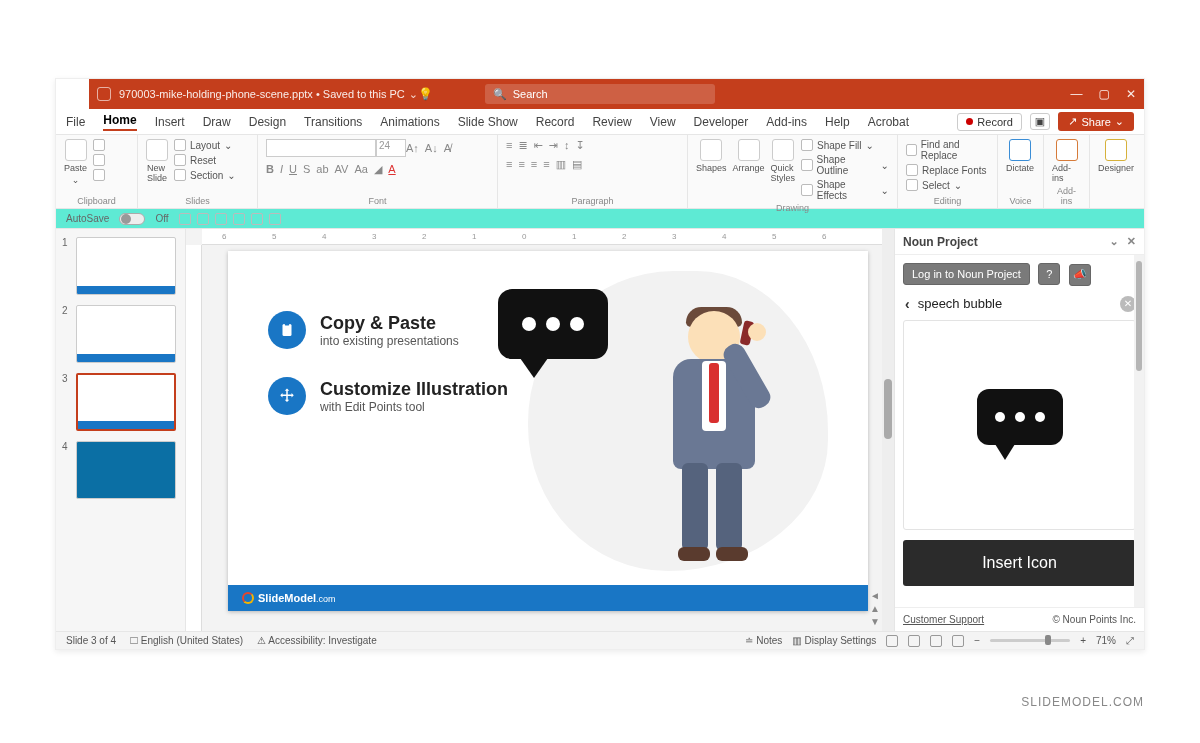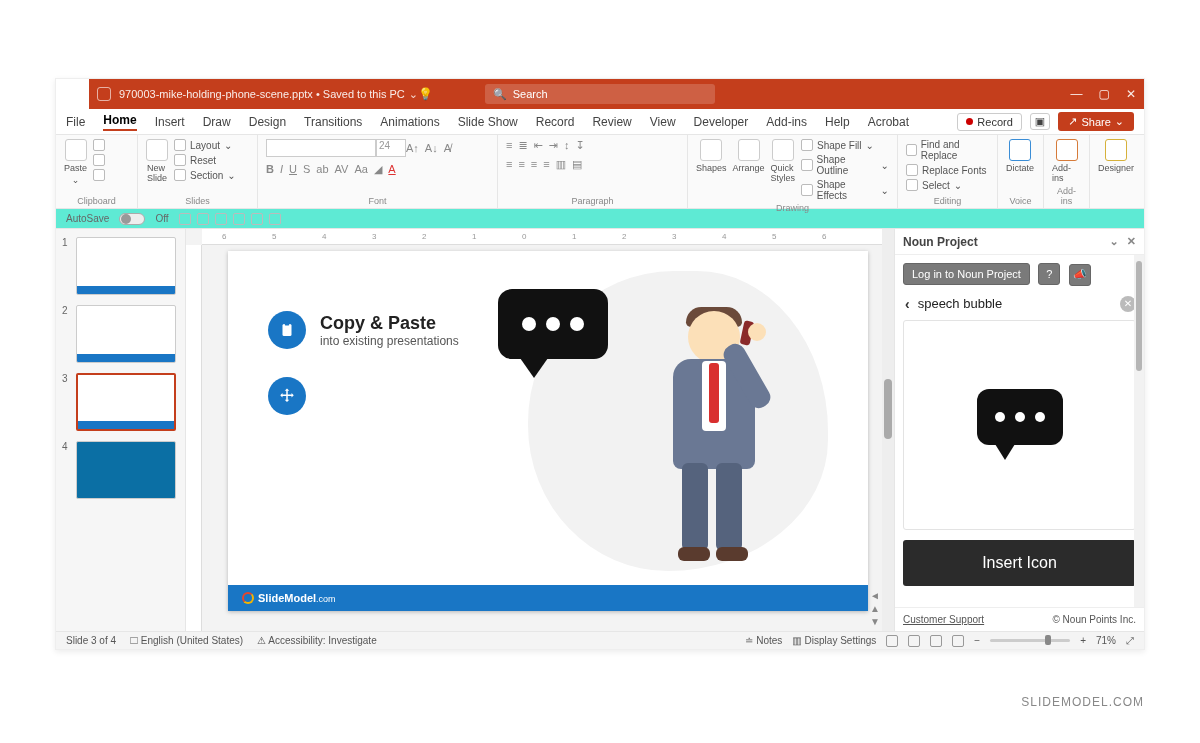--- a/index.html
+++ b/index.html
@@ -416,20 +416,24 @@
               <div class="txt">
                   <div class="t1">Copy &amp; Paste</div>
                   <div class="t2">into existing presentations</div>
                 </div>
             </div>
             <div class="feat">
               <div class="circ">
                   <svg width="18" height="18" viewBox="0 0 24 24" fill="#fff">
                     <path d="M12 2l3 3h-2v5h5V8l3 3-3 3v-2h-5v5h2l-3 3-3-3h2v-5H6v2l-3-3 3-3v2h5V5H9z"></path>
                   </svg>
+                </div>
+              <div class="txt">
+                  <div class="t1">Customize Illustration</div>
+                  <div class="t2">with Edit Points tool</div>
                 </div>
             </div>
           </div>
 
           <div class="blob">
             <div class="blob-bg"></div>
             <div class="speech">
               <div class="speech-body">
                   <div class="d"></div>
                   <div class="d"></div>

